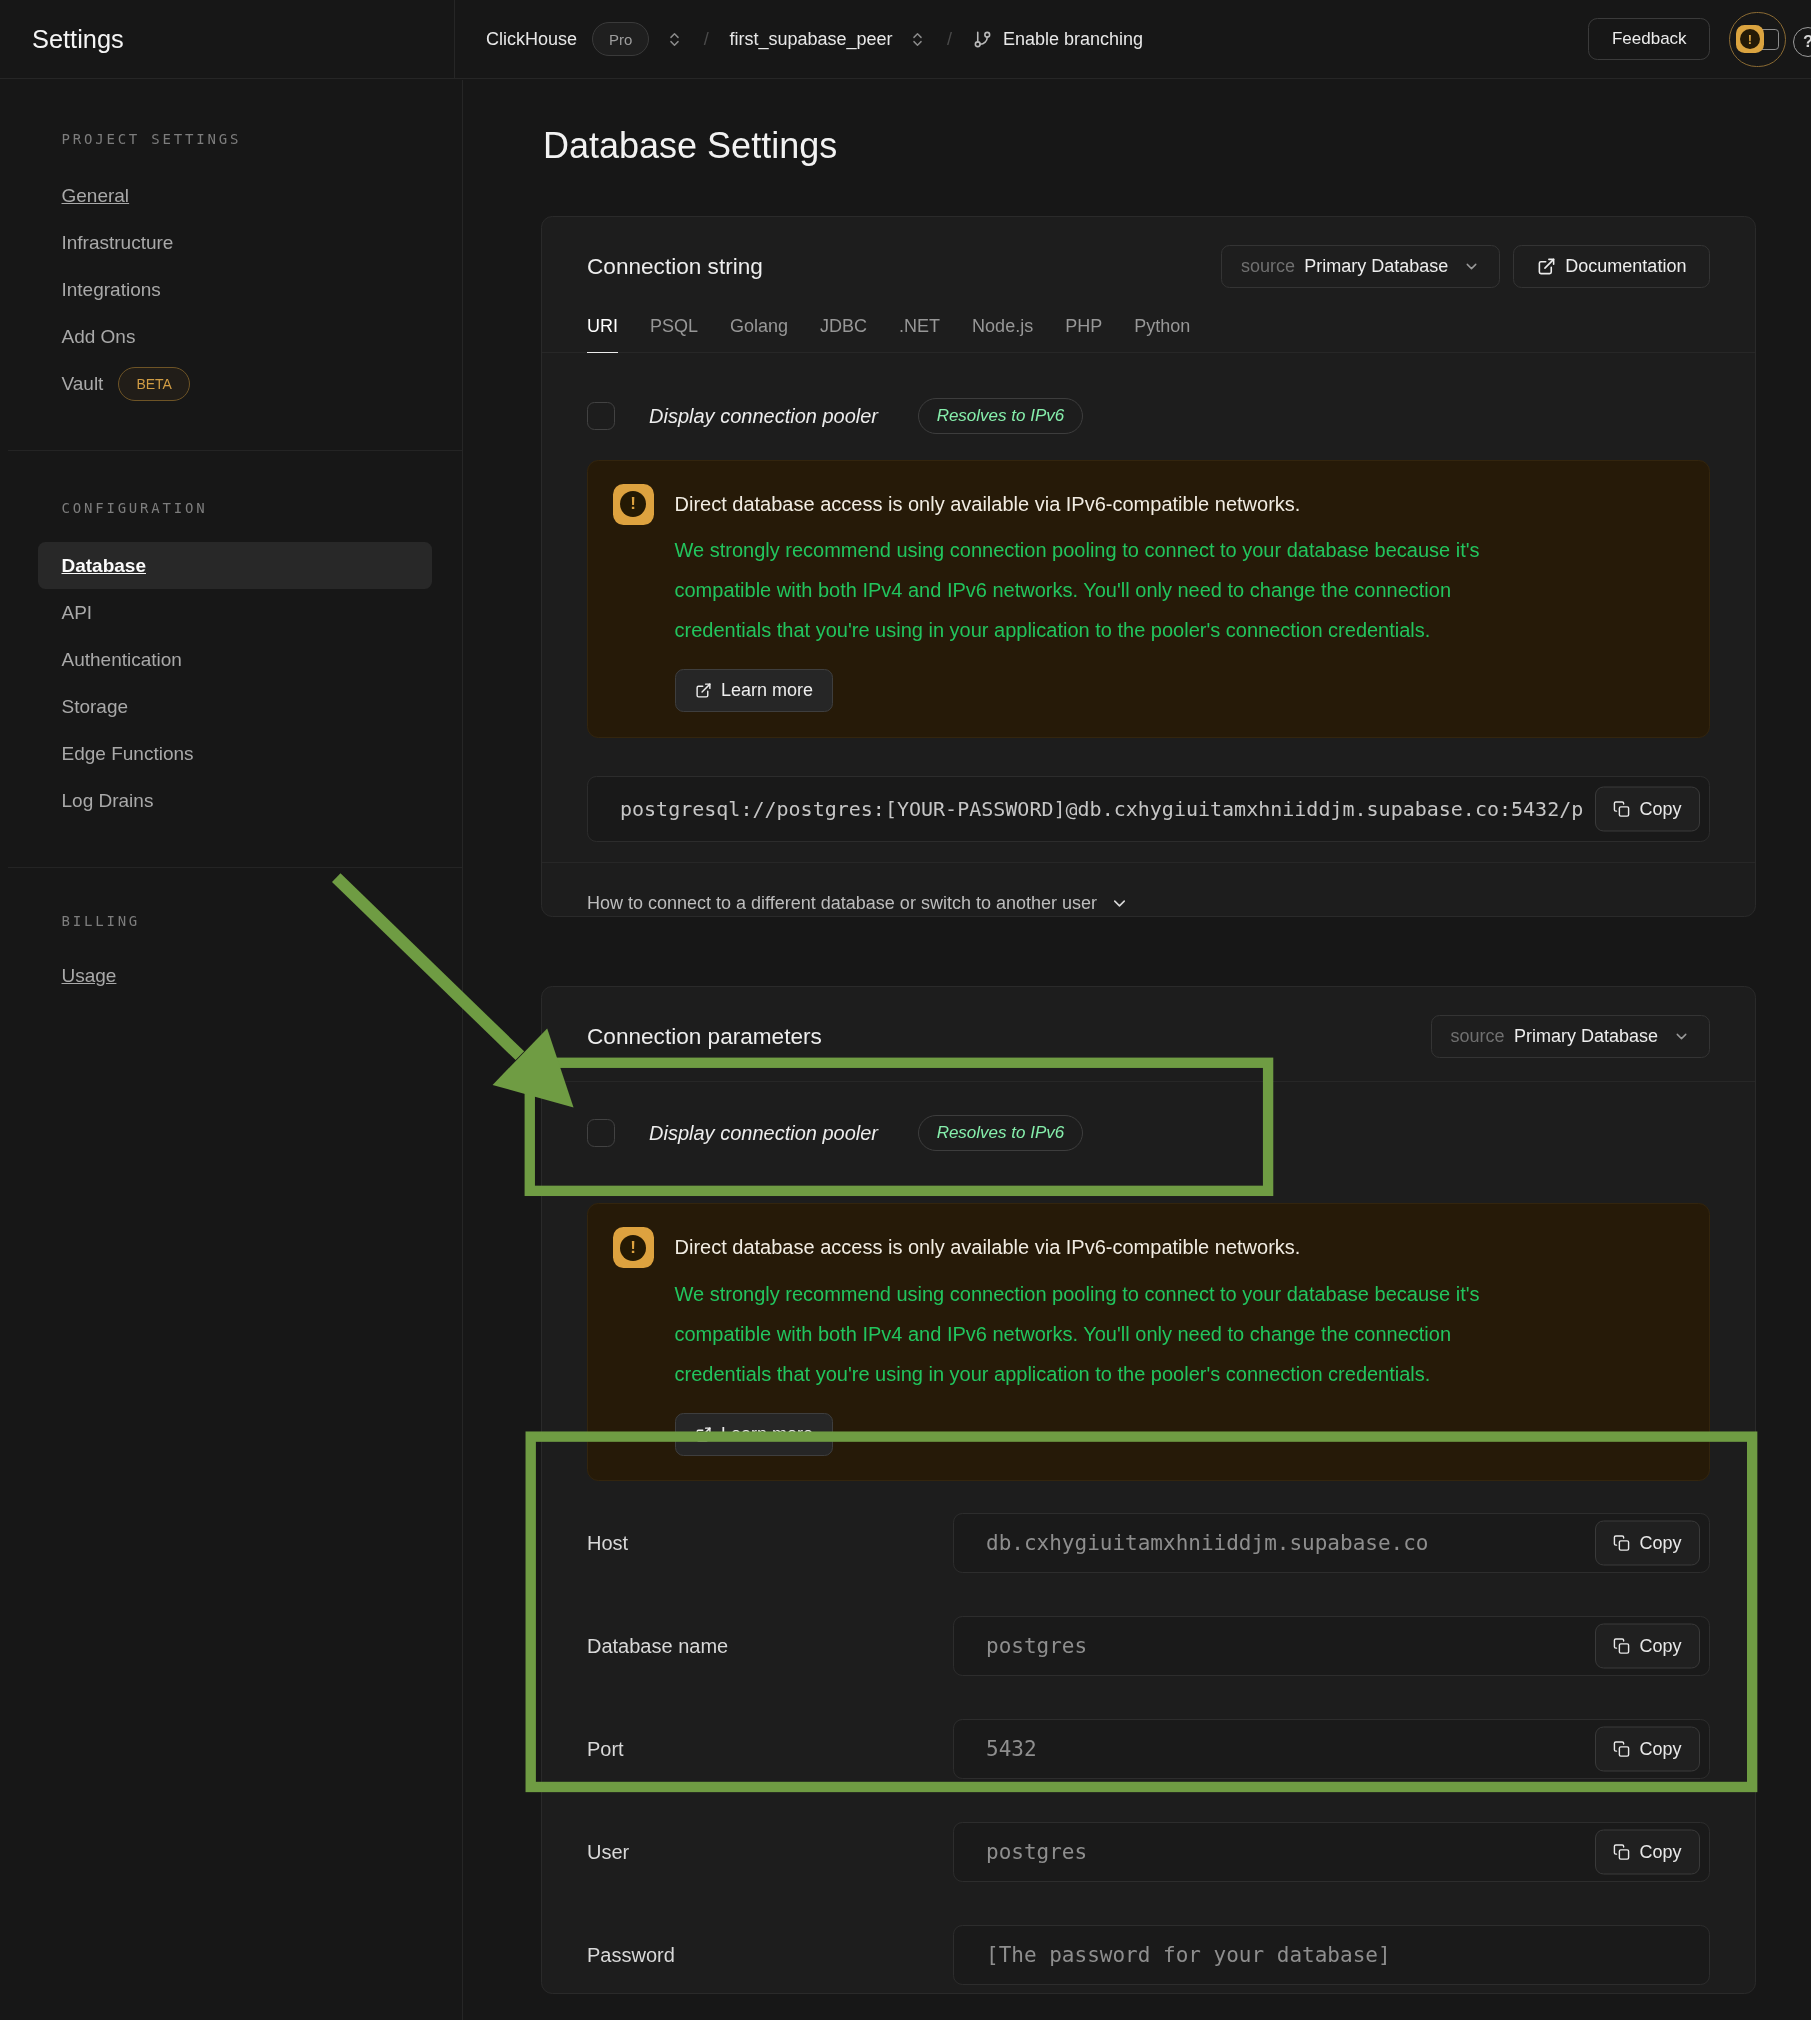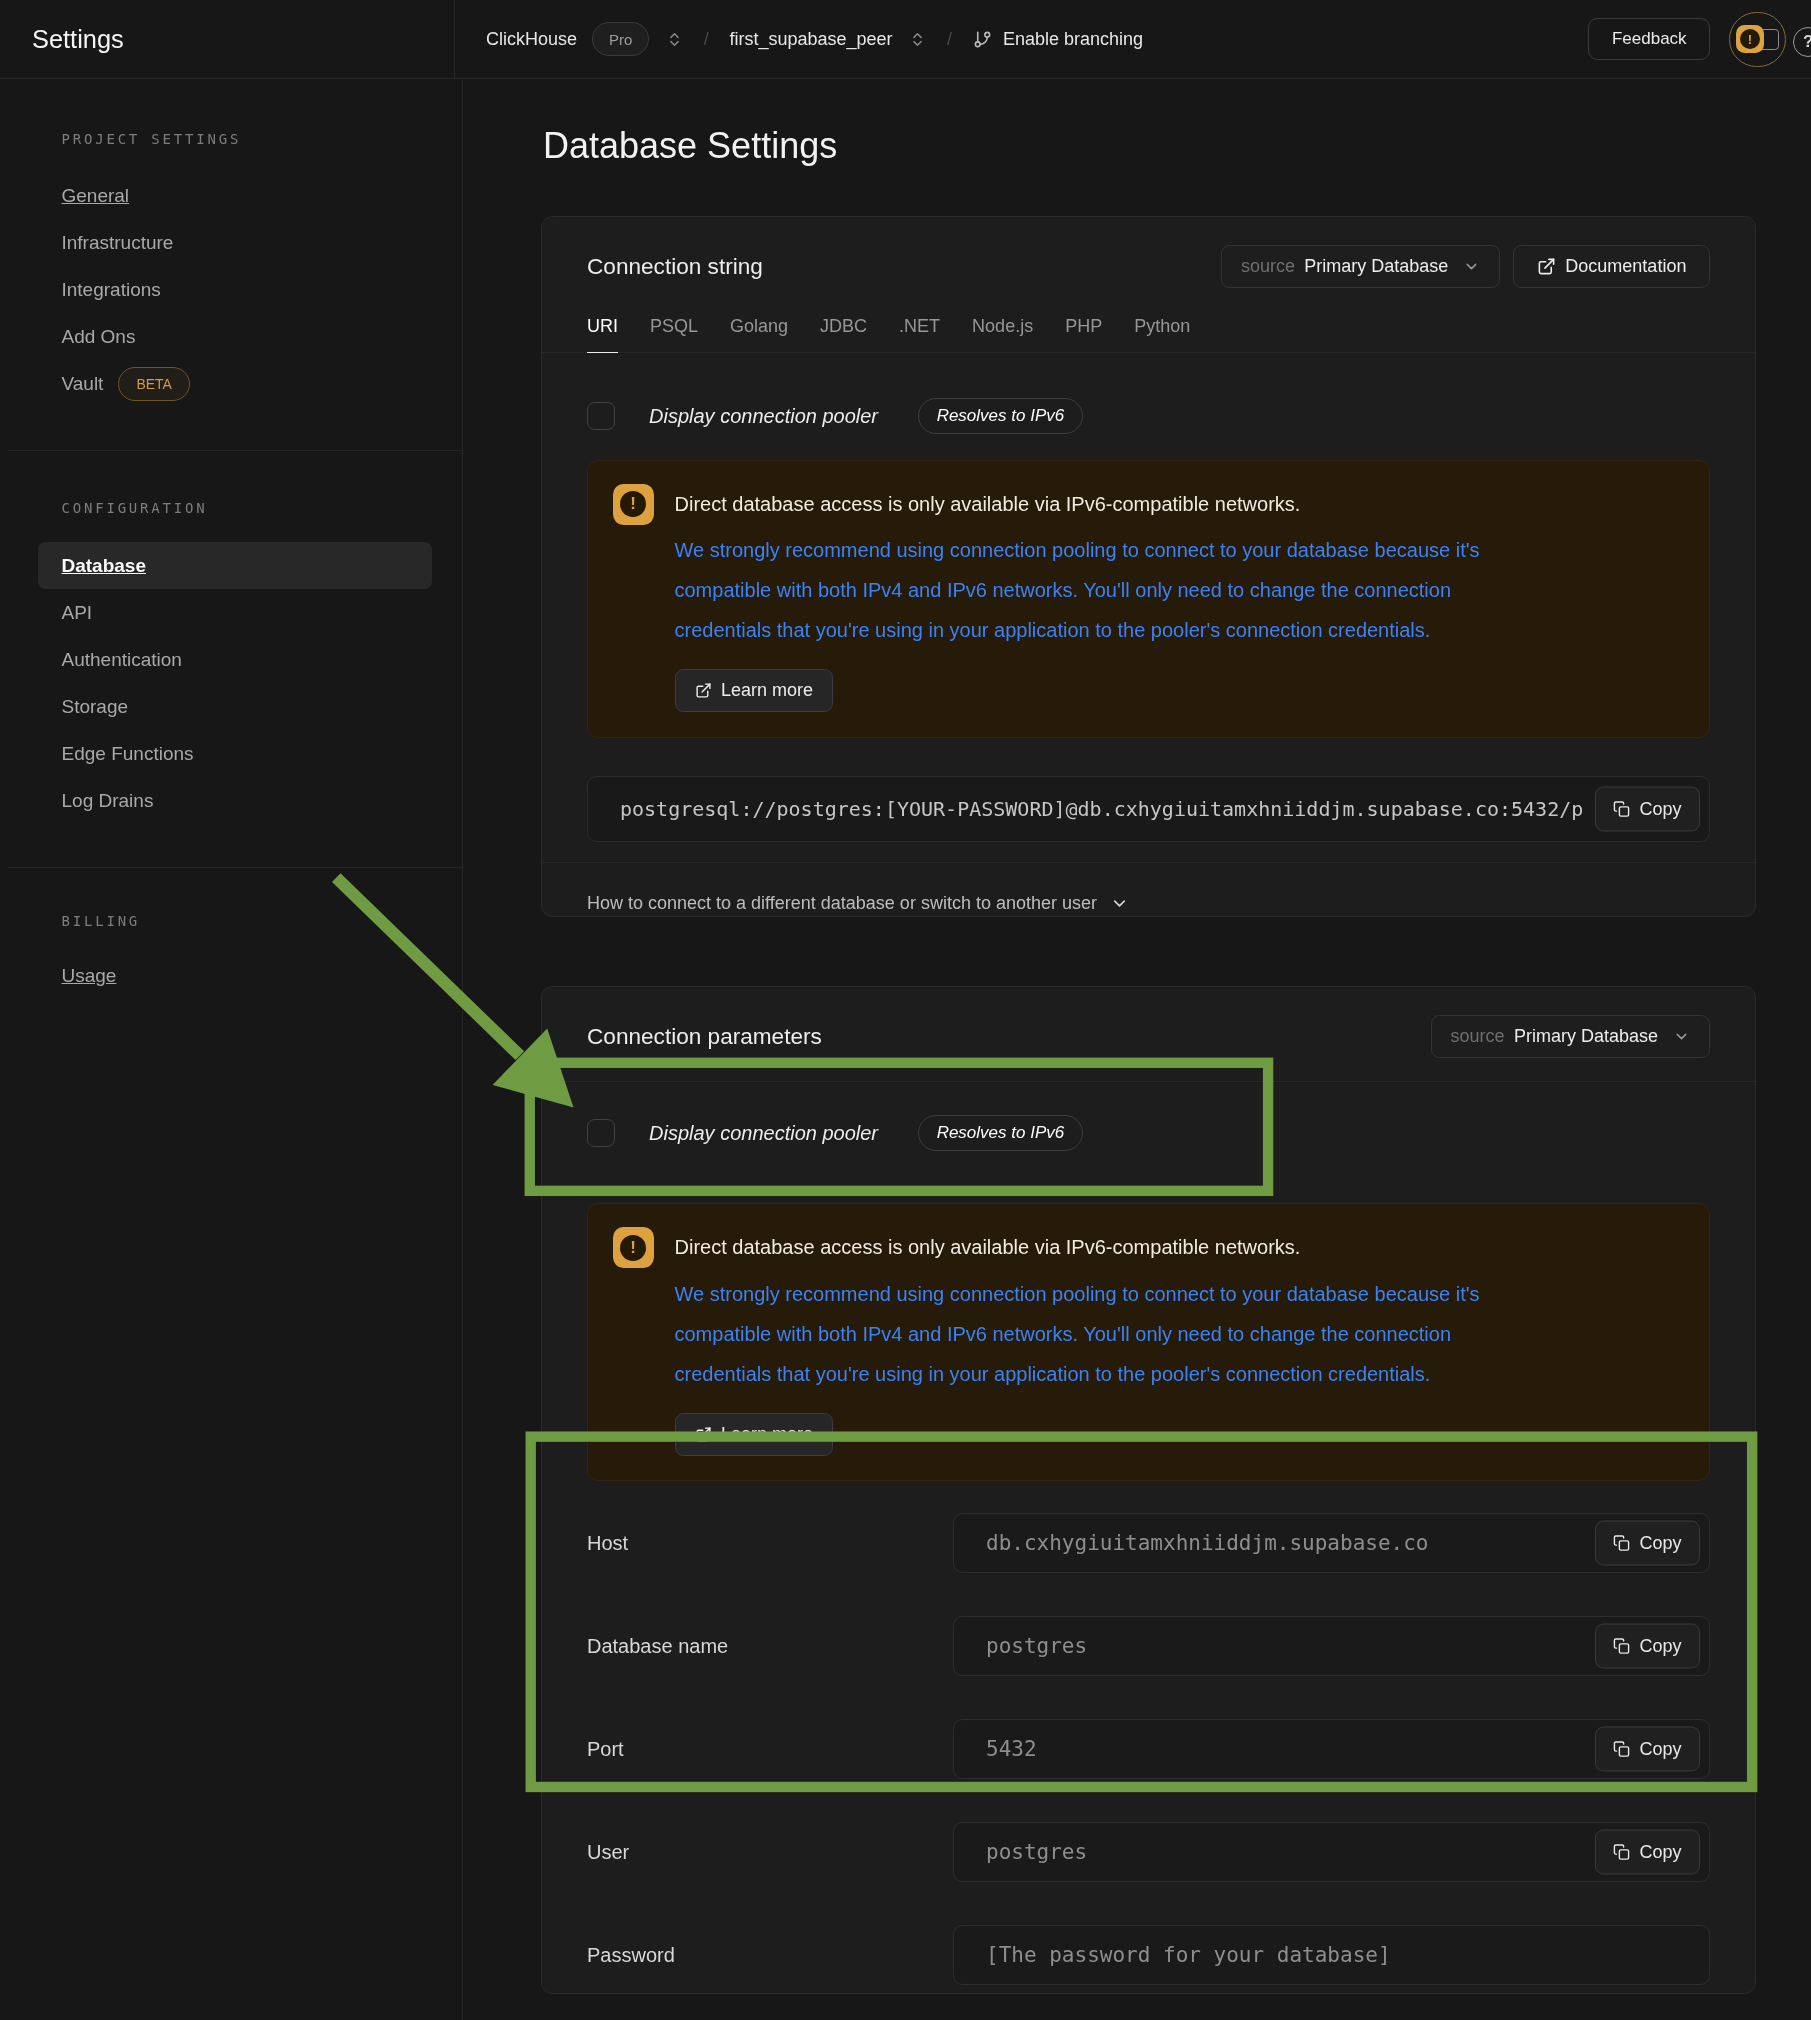--- a/index.html
+++ b/index.html
@@ -113,38 +113,38 @@
   .tab.active { color:#ffffff; border-bottom:1.9px solid #ececec; margin-bottom:-0.9px; }
 
   .pooler-row { display:flex; align-items:center; gap:34px; padding:0 45px; margin-top:45px; height:36px;font-style:italic; }
   .card2 .pooler-row { margin-top:34px; }
   .checkbox {
     width:28px; height:28px; border:0.9px solid #424242; border-radius:7.5px; background:#1d1d1d; cursor:pointer;
   }
   .pooler-label { font-size:20px; color:#ededed; }
   .pill {
     height:36px; padding:0 18px; border:0.9px solid #3d3d3d; border-radius:18px;
-    color:#ffffff; font-size:17px; display:inline-flex; align-items:center; margin-left:5.6px;
+    color:#86efac; font-size:17px; display:inline-flex; align-items:center; margin-left:5.6px;
   }
 
   .warning {
     margin:26px 45px 0; background:#261a08; border:0.9px solid #33250e; border-radius:11.3px;
     padding:22.6px 24.5px 24.5px; display:flex; gap:21px;
   }
   .card2 .warning { margin-top:52px; }
   .warn-icon {
     flex:0 0 41px; width:41px; height:41px; border-radius:10.4px; background:#dda23f;
     display:flex; align-items:center; justify-content:center;
   }
   .warn-icon .inner {
     width:26px; height:26px; border-radius:50%; background:#241903; color:#dda23f;
     font-size:17px; font-weight:bold; display:flex; align-items:center; justify-content:center;
   }
   .warn-title { font-size:20px; font-weight:500; color:#f1ece2; line-height:41px; }
-  .warn-line { font-size:20px; color:#3b82f6; line-height:40px; }
+  .warn-line { font-size:20px; color:#22c55e; line-height:40px; }
   .warn-body { margin-top:5.6px; }
   .learn-btn { margin-top:19px; padding:0 19px; background:#262626; border-color:#3e3e3e; }
 
   .code-row {
     position:relative; margin:38px 45px 0; height:66px;
     background:#191919; border:0.9px solid #2c2c2c; border-radius:9.4px;
     display:flex; align-items:center; padding:0 141px 0 32px; overflow:hidden;
     font-family:"DejaVu Sans Mono", monospace; font-size:20px; color:#c6c6c6; white-space:nowrap;
   }
   .copy-btn {

